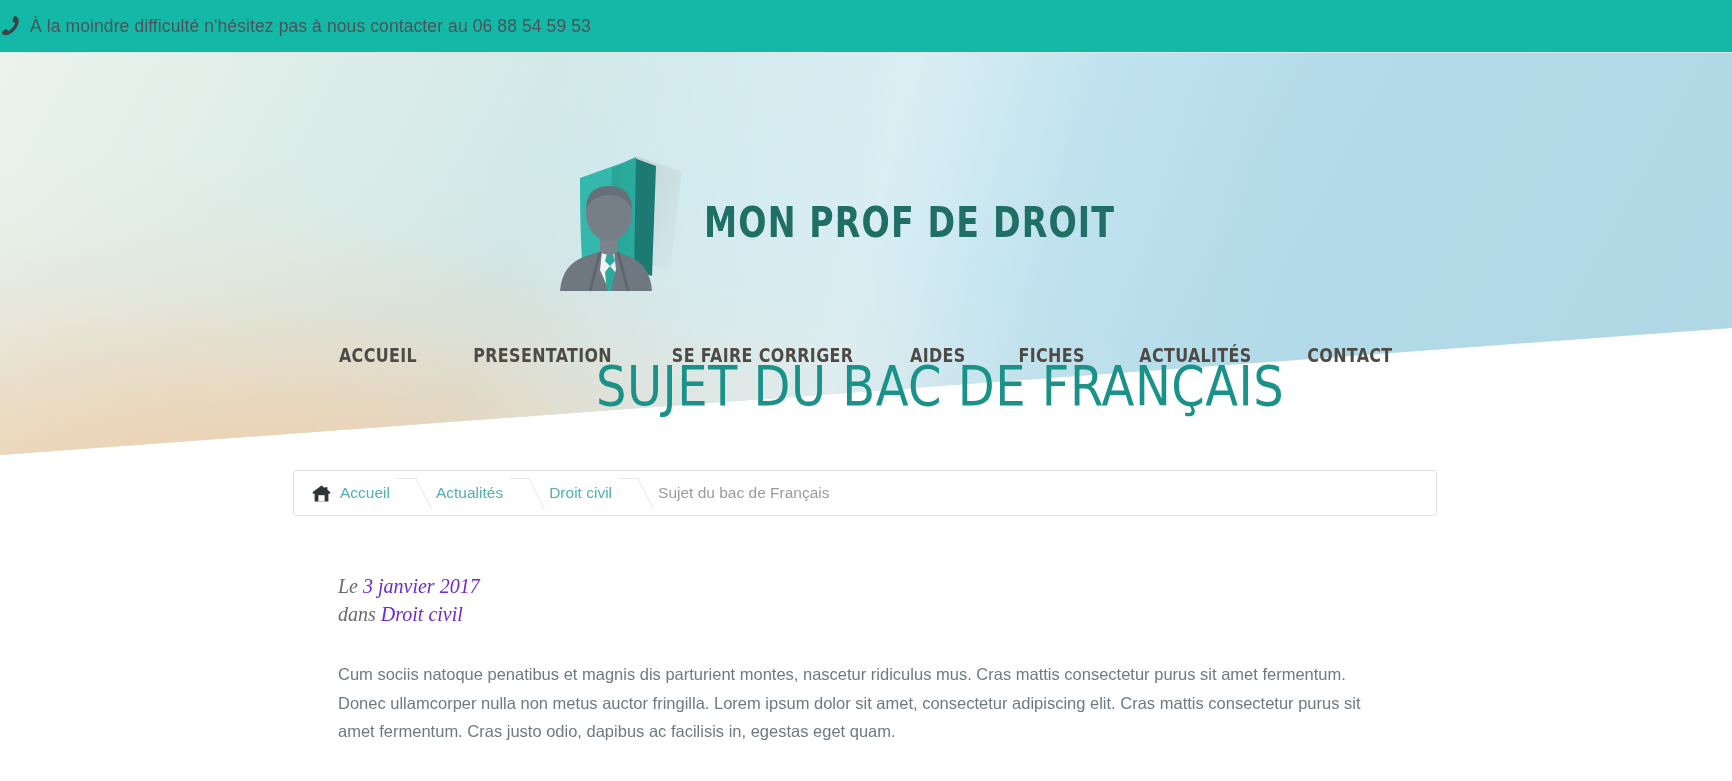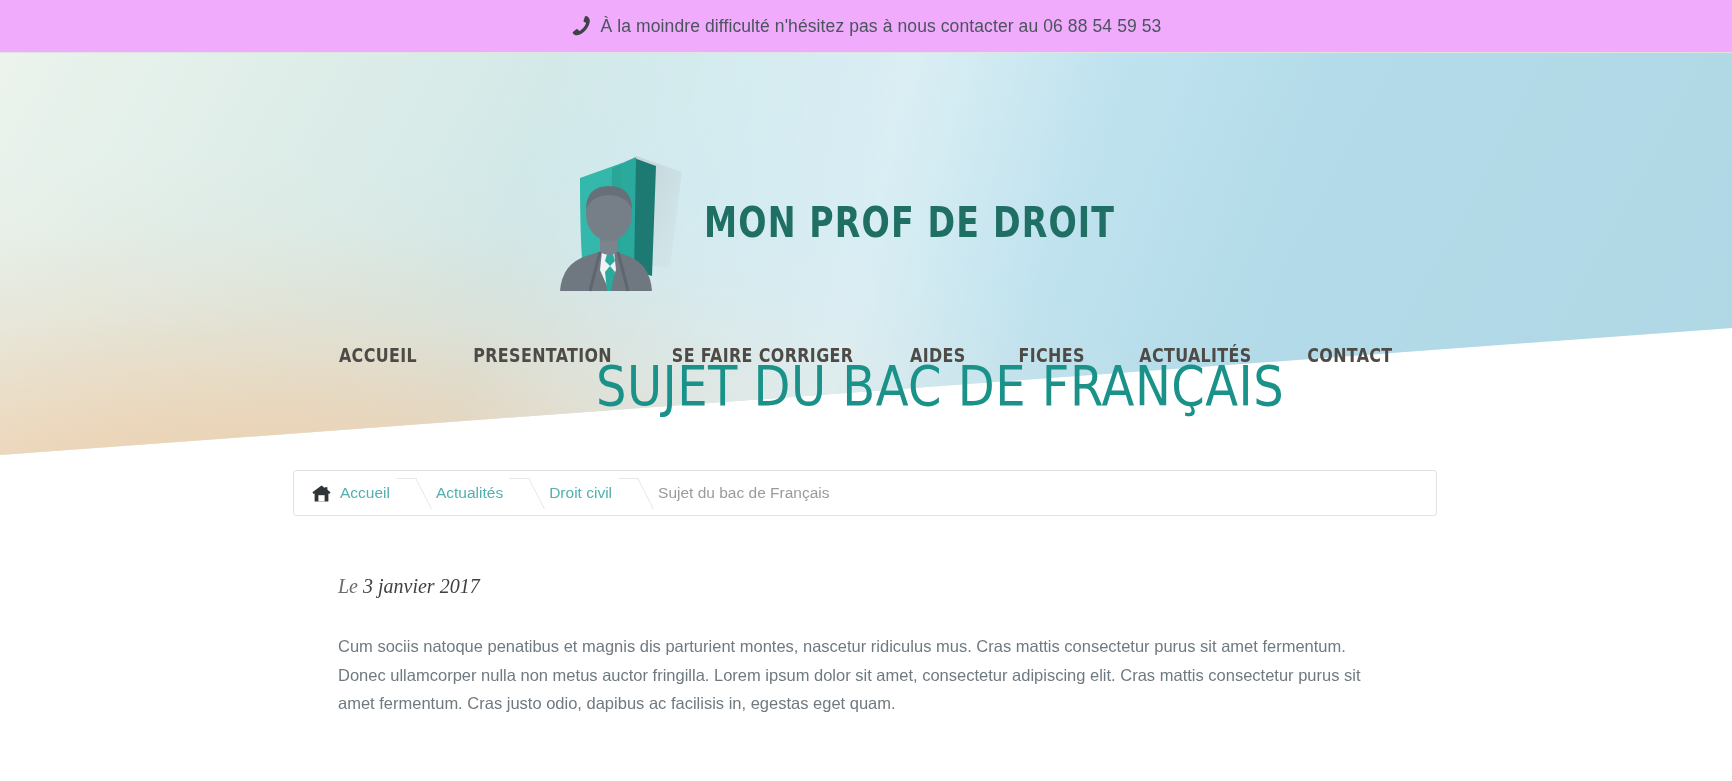--- a/index.html
+++ b/index.html
@@ -10,25 +10,25 @@
     overflow: hidden;
     background: #ffffff;
     font-family: "Liberation Sans", sans-serif;
   }
 
   
   .topbar {
     position: relative;
     width: 1732px;
     height: 53px;
-    background: #f0abfc;
+    background: #14b8a6;
     border-bottom: 1px solid #dfe4e0;
     display: flex;
     align-items: center;
-    justify-content: center;
+    justify-content: flex-start;
   }
   .topbar-inner {
     display: flex;
     align-items: center;
     gap: 10px;
   }
   .phone-icon {
     display: inline-block;
     width: 20px;
     height: 22px;
@@ -222,21 +222,21 @@
     width: 1040px;
   }
   .meta {
     font-family: "Liberation Serif", "DejaVu Serif", serif;
     font-style: italic;
     font-size: 20px;
     line-height: 28px;
     color: #6b6b6b;
   }
   .meta a {
-    color: #404040;
+    color: #6d28d9;
     text-decoration: none;
   }
   .body-text {
     margin-top: 32px;
     font-size: 16.5px;
     line-height: 28.5px;
     color: #6f7a80;
     text-align: left;
   }
 </style>
@@ -329,15 +329,18 @@
   <a class="bc-link" href="#">Droit civil</a>
   <span class="bc-sep"></span>
   <span class="bc-current">Sujet du bac de Français</span>
 </div>
 
 <div class="article">
   <div class="meta">
     <div>
       <span>Le </span><a href="#">3 janvier 2017</a>
     </div>
+    <div>
+      <span>dans </span><a href="#">Droit civil</a>
+    </div>
   </div>
   <p class="body-text">Cum sociis natoque penatibus et magnis dis parturient montes, nascetur ridiculus mus. Cras mattis consectetur purus sit amet fermentum. Donec ullamcorper nulla non metus auctor fringilla. Lorem ipsum dolor sit amet, consectetur adipiscing elit. Cras mattis consectetur purus sit amet fermentum. Cras justo odio, dapibus ac facilisis in, egestas eget quam.</p>
 </div>
 
 </body></html>

